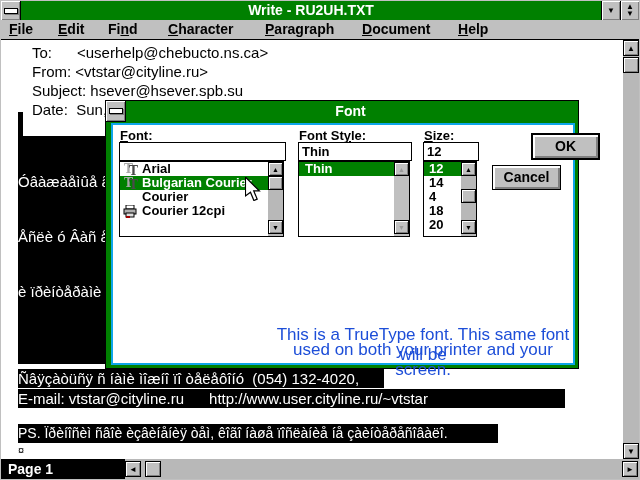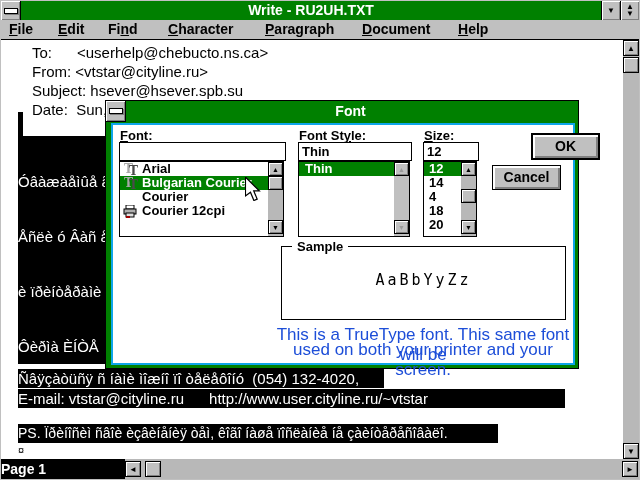--- a/index.html
+++ b/index.html
@@ -26,21 +26,21 @@
   .caretbar{position:absolute;left:17px;top:72px;width:5px;height:24px;background:#000;}
   .endmark{position:absolute;left:17px;top:404px;font-size:11px;color:#000;}
   
   .vscroll{left:623px;top:40px;width:16px;height:419px;background:#b8b8b8;}
   .hscroll{left:125px;top:459px;width:514px;height:20px;background:#b8b8b8;}
   .sbtn,.sthumb{position:absolute;background:#c0c0c0;border:1px solid #000;
     box-shadow:inset 1px 1px 0 #fff,inset -1px -1px 0 #808080;}
   .sbtn{width:16px;height:16px;font-size:8px;line-height:15px;text-align:center;color:#000;box-sizing:border-box;}
   .sthumb{width:16px;height:16px;box-sizing:border-box;}
   .statusbox{left:1px;top:459px;width:124px;height:20px;background:#000;color:#fff;
-    font-weight:bold;font-size:14px;line-height:20px;box-sizing:border-box;}
+    font-weight:bold;font-size:14px;line-height:20px;padding-left:7px;box-sizing:border-box;}
   
   .dialog{left:105px;top:100px;width:472px;height:267px;background:#008000;border:1px solid #000;z-index:5;}
   .dlg-sysbox{left:0;top:0;width:19px;height:20px;background:#c0c0c0;border-right:1px solid #000;border-bottom:1px solid #000;
     box-shadow:inset 1px 1px 0 #fff,inset -1px -1px 0 #808080;display:flex;align-items:center;justify-content:center;}
   .dlg-title{left:19px;top:0;width:451px;height:20px;color:#fff;font-weight:bold;font-size:14px;line-height:20px;text-align:center;}
   .dlg-content{left:5px;top:22px;width:460px;height:238px;background:#fff;border:2px solid #0ea5e9;}
   .dlabel{position:absolute;font-weight:bold;font-size:13px;color:#000;}
   .dedit{position:absolute;height:17px;background:#fff;border:1px solid #000;font-weight:bold;
     font-size:13px;line-height:17px;padding-left:3px;white-space:pre;overflow:hidden;}
   .dlist{position:absolute;background:#fff;border:1px solid #000;overflow:hidden;}
@@ -101,21 +101,20 @@
     <div class="docline" style="top:4px">To:      &lt;userhelp@chebucto.ns.ca&gt;</div>
     <div class="docline" style="top:23px">From: &lt;vtstar@cityline.ru&gt;</div>
     <div class="docline" style="top:42px">Subject: hsever@hsever.spb.su</div>
     <div class="docline" style="top:61px">Date:  Sun,</div>
     <div class="caretbar"></div>
 
     <div class="selblock" style="top:96px;width:87px;height:228px;">
       <div>Óâàæàåìûå ã</div>
       <div>Åñëè ó Âàñ å</div>
       <div>è ïðèíòåðàìè</div>
-      <div>Ôèðìà ÈÍÒÅ</div>
       
       
       
       
       
       
       
       
     </div>
 
@@ -206,24 +205,20 @@
         <div class="lscroll">
           <div class="sbtn" style="left:0;top:0;"><span>▲</span></div>
           <div class="sthumb" style="left:0;top:27px;"></div>
           <div class="sbtn" style="left:0;top:58px;"><span>▼</span></div>
         </div>
       </div>
 
       <div class="btn btn-default" style="left:379px;top:8px;width:69px;height:27px;line-height:23px;">OK</div>
       <div class="btn btn-normal" style="left:379px;top:40px;width:69px;height:25px;line-height:23px;">Cancel</div>
 
-      <div class="samplebox">
-        <span class="samplelegend">Sample</span>
-        <div class="sampletext">AaBbYyZz</div>
-      </div>
       <div class="ttnote" style="top:200px;">This is a TrueType font.  This same font will be</div>
       <div class="ttnote" style="top:215px;">used on both your printer and your screen.</div>
     </div>
   </div>
 
   <div class="abs cursor" style="left:245px;top:177px;">
     <svg width="16" height="24" viewBox="0 0 12 19">
       <polygon points="0,0 0,15 4,12 6.7,18.6 9.3,17.5 6.6,11 11,11" fill="#fff" stroke="#000" stroke-width="1"></polygon>
     </svg>
   </div>

